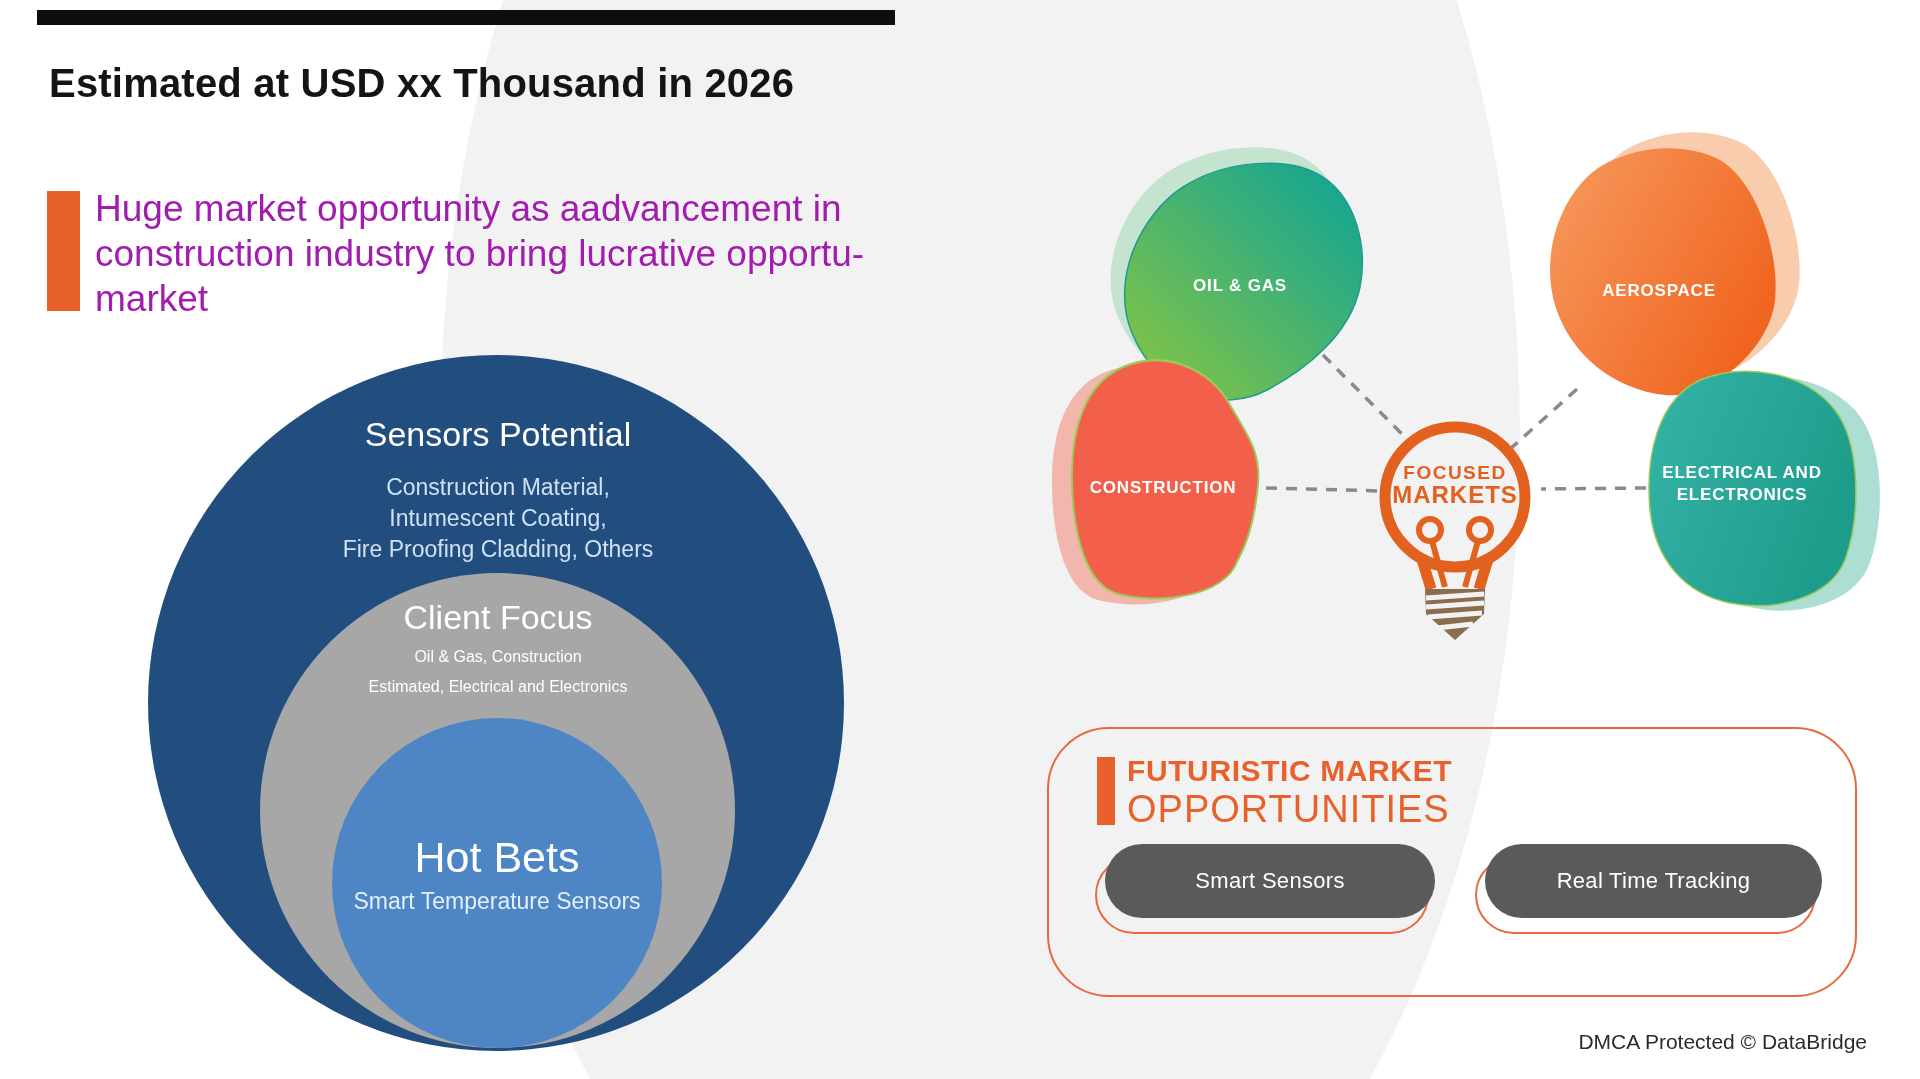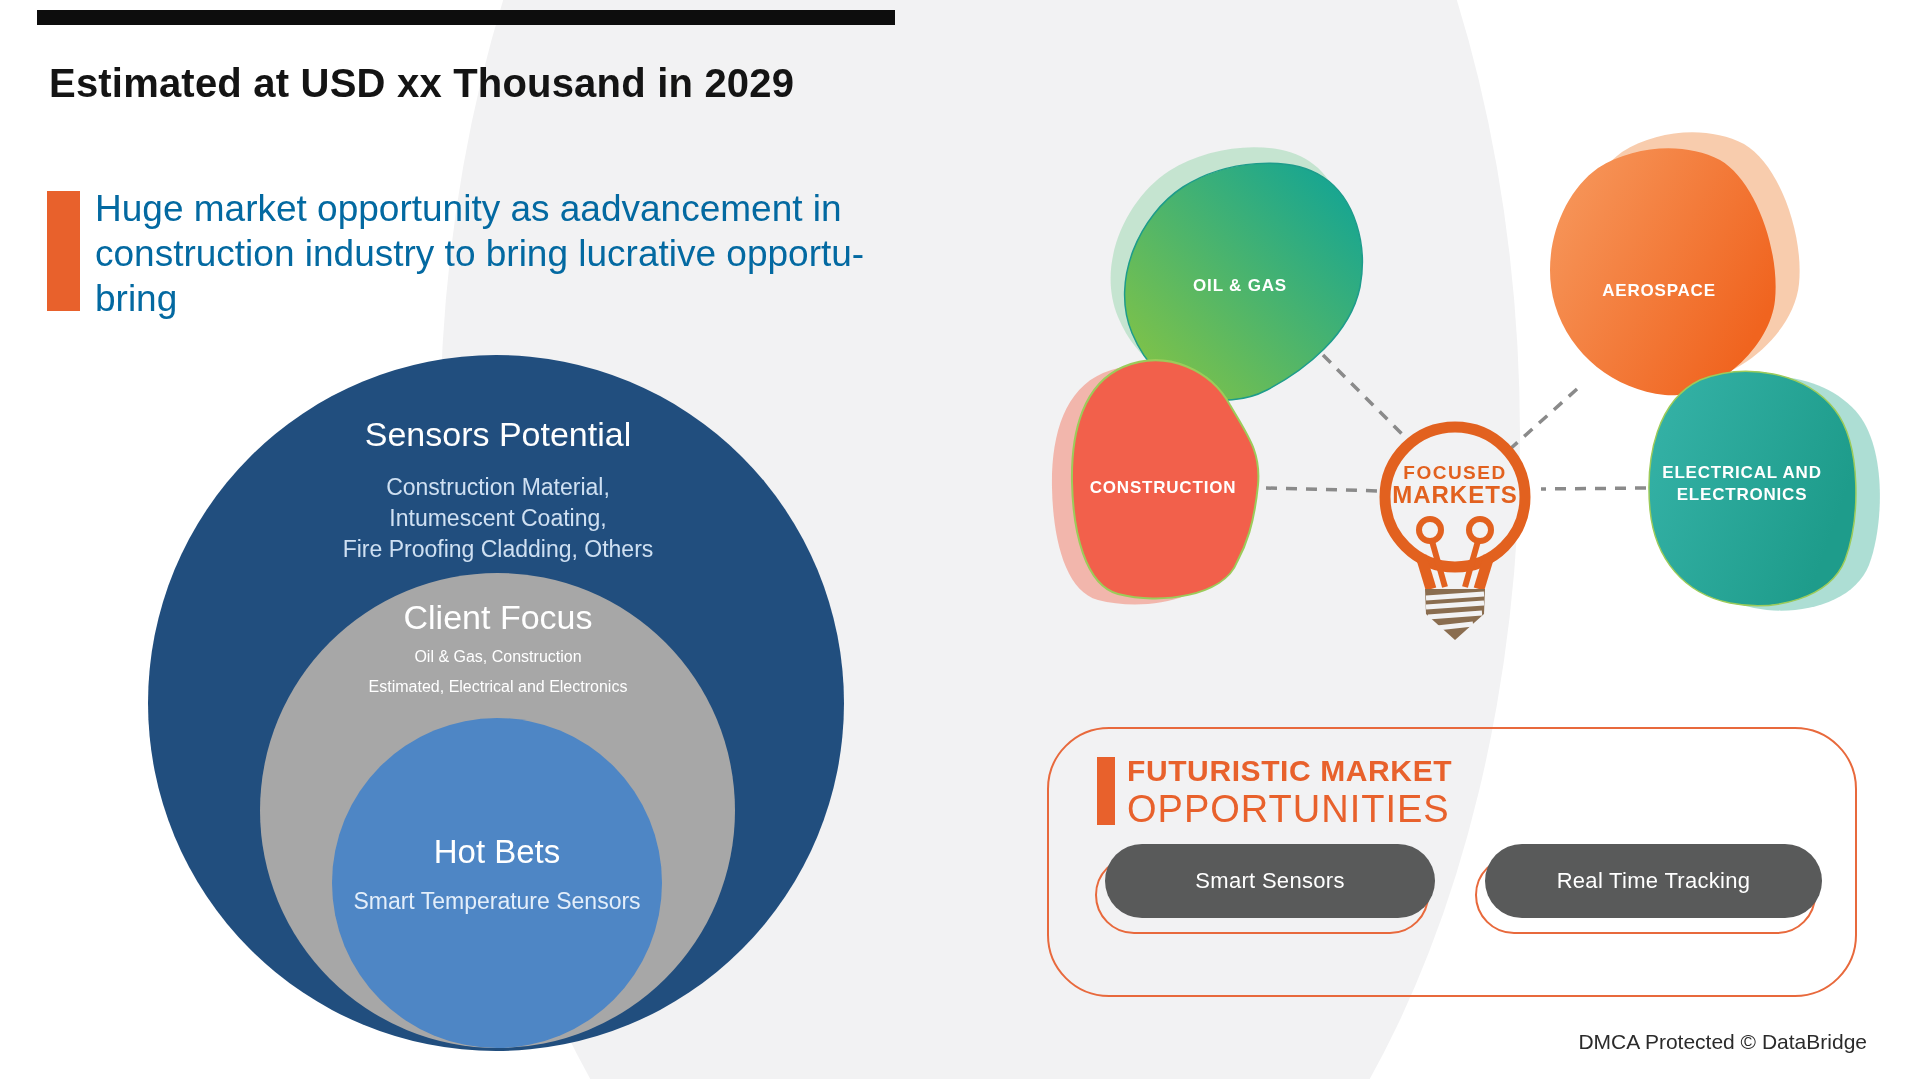--- a/index.html
+++ b/index.html
@@ -9,33 +9,33 @@
 
   
   #bg-blob{left:440px;top:-493px;width:1080px;height:1858px;border-radius:50%;background:#F2F2F3;}
 
   
   #top-bar{left:37px;top:10px;width:858px;height:15px;background:#0d0d0d;}
 
   
   #title{left:49px;top:56px;width:1250px;font-size:40px;line-height:54px;font-weight:700;color:#141414;letter-spacing:0.2px;}
   #subtitle-bar{left:47px;top:191px;width:33px;height:120px;background:#E8612C;}
-  #subtitle{left:95px;top:186px;width:960px;font-size:37px;line-height:45px;font-weight:400;color:#0369a1;}
+  #subtitle{left:95px;top:186px;width:960px;font-size:37px;line-height:45px;font-weight:400;color:#a21caf;}
 
   
   .circle{border-radius:50%;}
   #circle-outer{left:148px;top:355px;width:696px;height:696px;background:#214E7E;}
   #circle-middle{left:260px;top:573px;width:475px;height:475px;background:#A7A7A7;}
   #circle-inner{left:332px;top:718px;width:330px;height:330px;background:#4E86C5;}
   .venn-title{color:#ffffff;font-weight:400;text-align:center;}
   #outer-title{left:258px;top:415px;width:480px;font-size:34px;}
   #outer-lines{left:238px;top:472px;width:520px;font-size:23px;line-height:31px;color:#CFE0F2;text-align:center;}
   #middle-title{left:258px;top:598px;width:480px;font-size:34px;}
   #middle-lines{left:218px;top:642px;width:560px;font-size:16px;line-height:30px;color:#ffffff;text-align:center;}
-  #inner-title{left:307px;top:833px;width:380px;font-size:33px;}
+  #inner-title{left:307px;top:833px;width:380px;font-size:43px;}
   #inner-lines{left:282px;top:888px;width:430px;font-size:23px;color:#E3EEFA;text-align:center;}
 
   
   #markets-svg{left:1040px;top:100px;}
   .blob-label{fill:#ffffff;font-weight:700;font-size:17px;letter-spacing:0.8px;text-anchor:middle;
               font-family:"Liberation Sans", sans-serif;}
   .bulb-word{fill:#E2611F;font-weight:700;text-anchor:middle;font-family:"Liberation Sans", sans-serif;}
 
   
   #opps-box{left:1047px;top:727px;width:806px;height:266px;border:2px solid #E8693C;border-radius:62px;}
@@ -55,27 +55,27 @@
 </style>
 </head>
 <body>
 
 <div id="canvas">
 
   <div class="abs" id="bg-blob"></div>
   <div class="abs" id="top-bar"></div>
 
   <div class="abs" id="title">
-    <div>Estimated at USD xx Thousand in 2029</div>
+    <div>Estimated at USD xx Thousand in 2026</div>
   </div>
   <div class="abs" id="subtitle-bar"></div>
   <div class="abs" id="subtitle">
     <div>Huge market opportunity as aadvancement in</div>
     <div>construction industry to bring lucrative opportu-</div>
-    <div>bring</div>
+    <div>market</div>
   </div>
 
   <div class="abs circle" id="circle-outer"></div>
   <div class="abs circle" id="circle-middle"></div>
   <div class="abs circle" id="circle-inner"></div>
 
   <div class="abs venn-title" id="outer-title">Sensors Potential</div>
   <div class="abs" id="outer-lines">
     <div>Construction Material,</div>
     <div>Intumescent Coating,</div>

